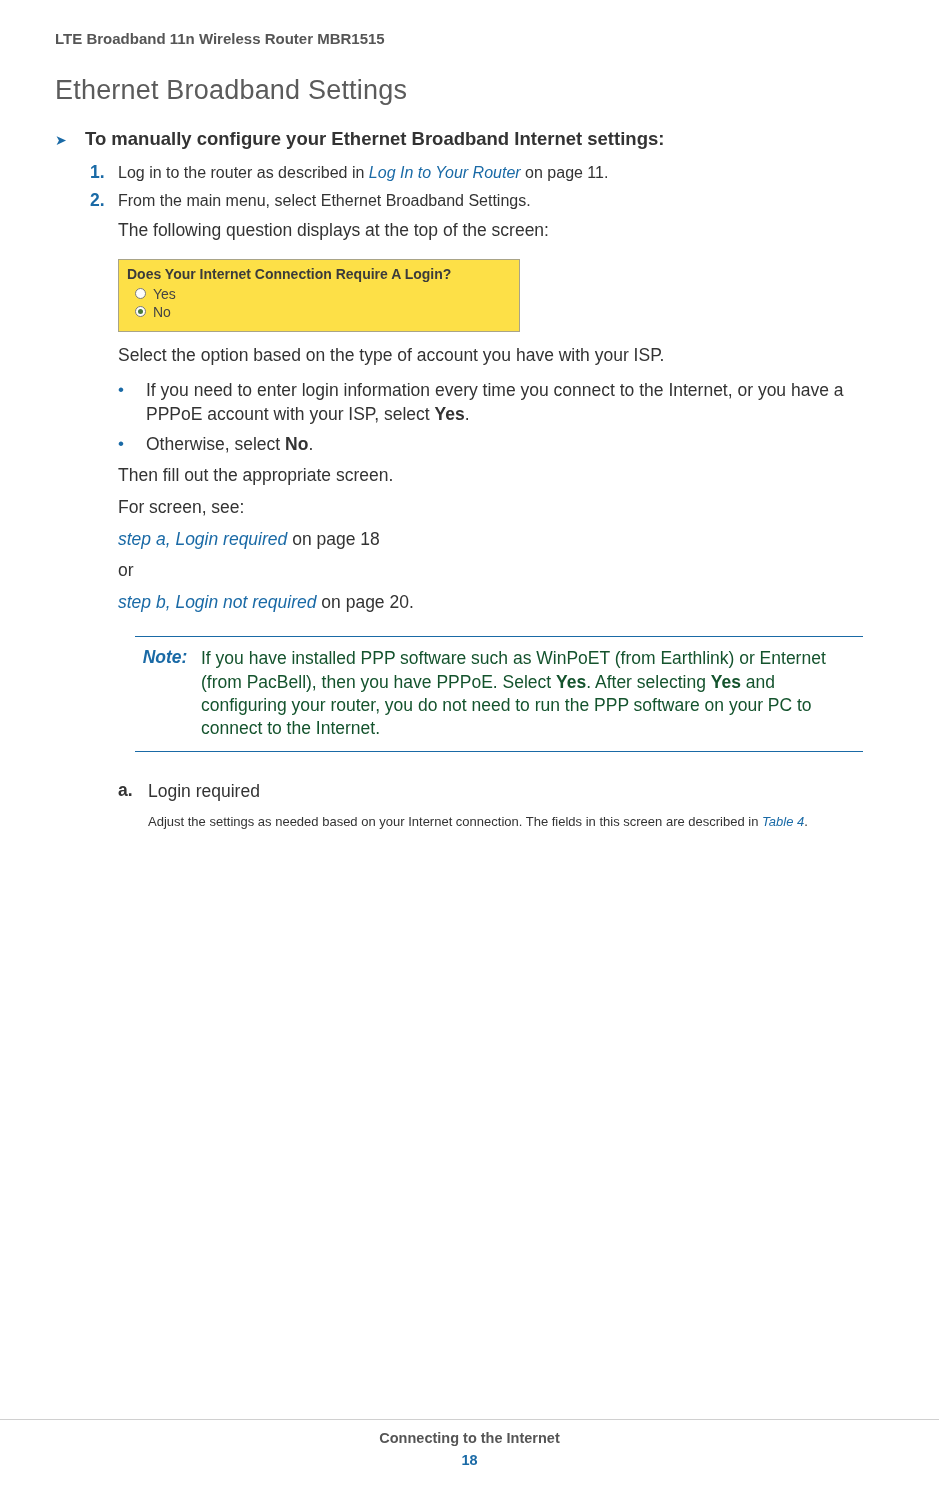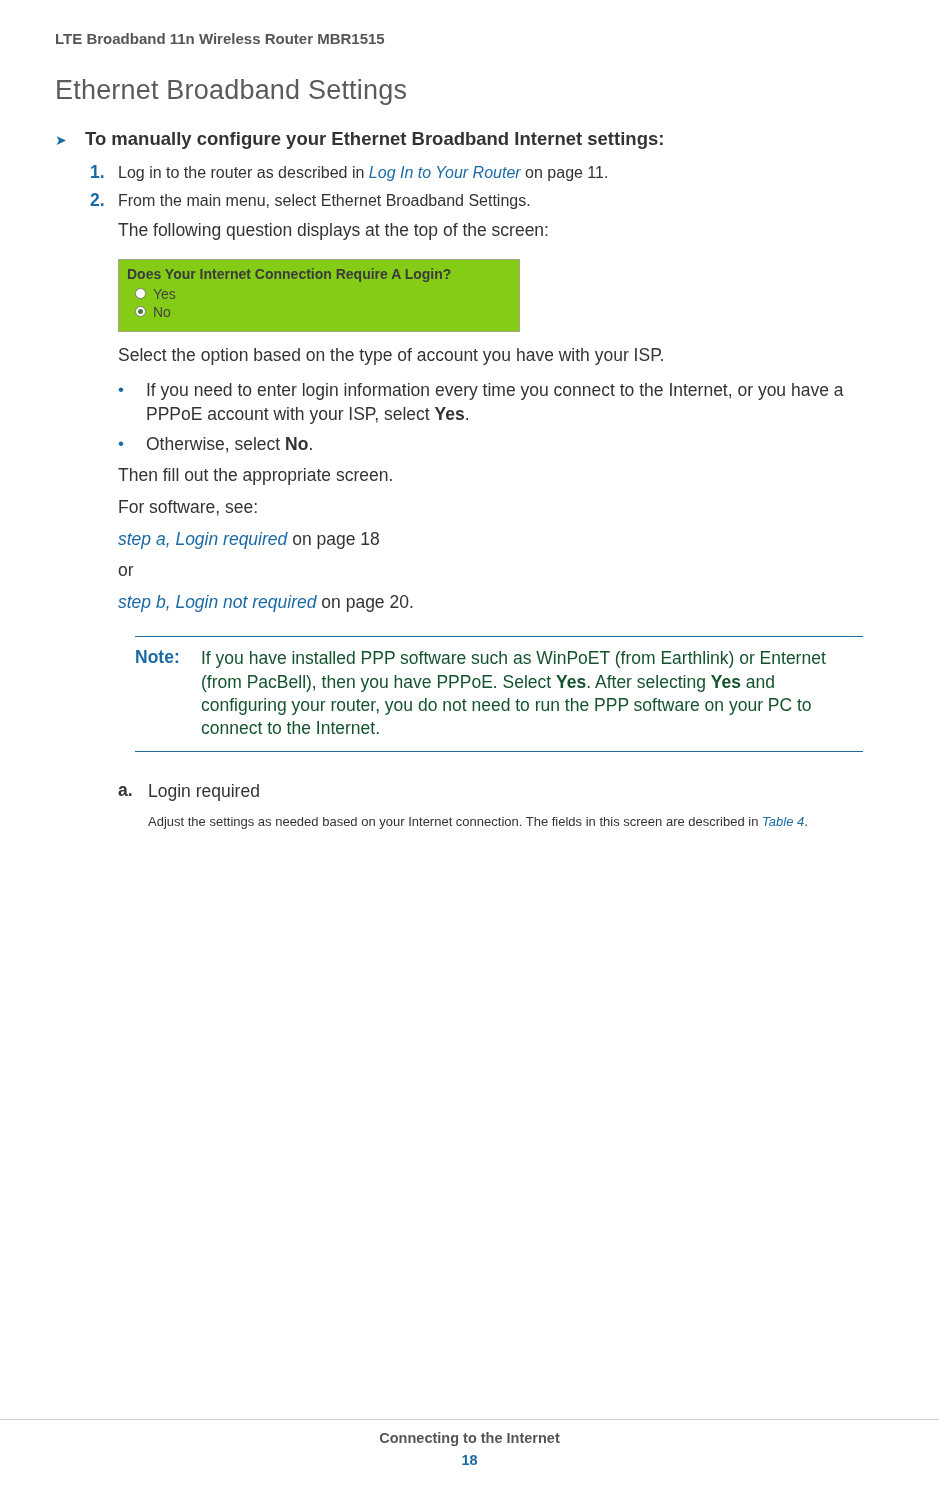--- a/index.html
+++ b/index.html
@@ -74,21 +74,21 @@
     }
     .sub-para {
       margin: 8px 0 0 63px;
       font-size: 17.5px;
       line-height: 1.35;
       color: #333333;
     }
     .screenshot-box {
       margin: 16px 0 12px 63px;
       width: 402px;
-      background: #84cc16;
+      background: #fde047;
       border: 1px solid #a9a488;
       padding: 6px 8px 10px 8px;
       box-sizing: border-box;
     }
     .screenshot-title {
       font-weight: bold;
       font-size: 14px;
       color: #3b3b3b;
       margin-bottom: 4px;
     }
@@ -154,22 +154,23 @@
     }
     .note-inner {
       display: flex;
     }
     .note-label {
       color: #1a6aa6;
       font-weight: bold;
       font-size: 17.5px;
       width: 60px;
       flex-shrink: 0;
-      text-align: left;
+      text-align: center;
       padding-right: 6px;
+      font-style: italic;
     }
     .note-body {
       font-size: 17.5px;
       line-height: 1.33;
       color: #14532d;
     }
     .lettered-list {
       list-style: none;
       padding: 0;
       margin: 28px 0 0 63px;
@@ -271,21 +272,21 @@
     </li>
     <li class="bullet-item">
       <span class="bullet-mark">•</span>
       <span class="bullet-body">
         <span>Otherwise, select </span><span class="bold">No</span><span>.</span>
       </span>
     </li>
   </ul>
 
   <p class="sub-para">Then fill out the appropriate screen.</p>
-  <p class="sub-para">For software, see:</p>
+  <p class="sub-para">For screen, see:</p>
   <p class="sub-para">
     <span class="link-text">step a, Login required</span><span> on page 18</span>
   </p>
   <p class="sub-para">or</p>
   <p class="sub-para">
     <span class="link-text">step b, Login not required</span><span> on page 20.</span>
   </p>
 
   <div class="note-block">
     <div class="note-inner">

